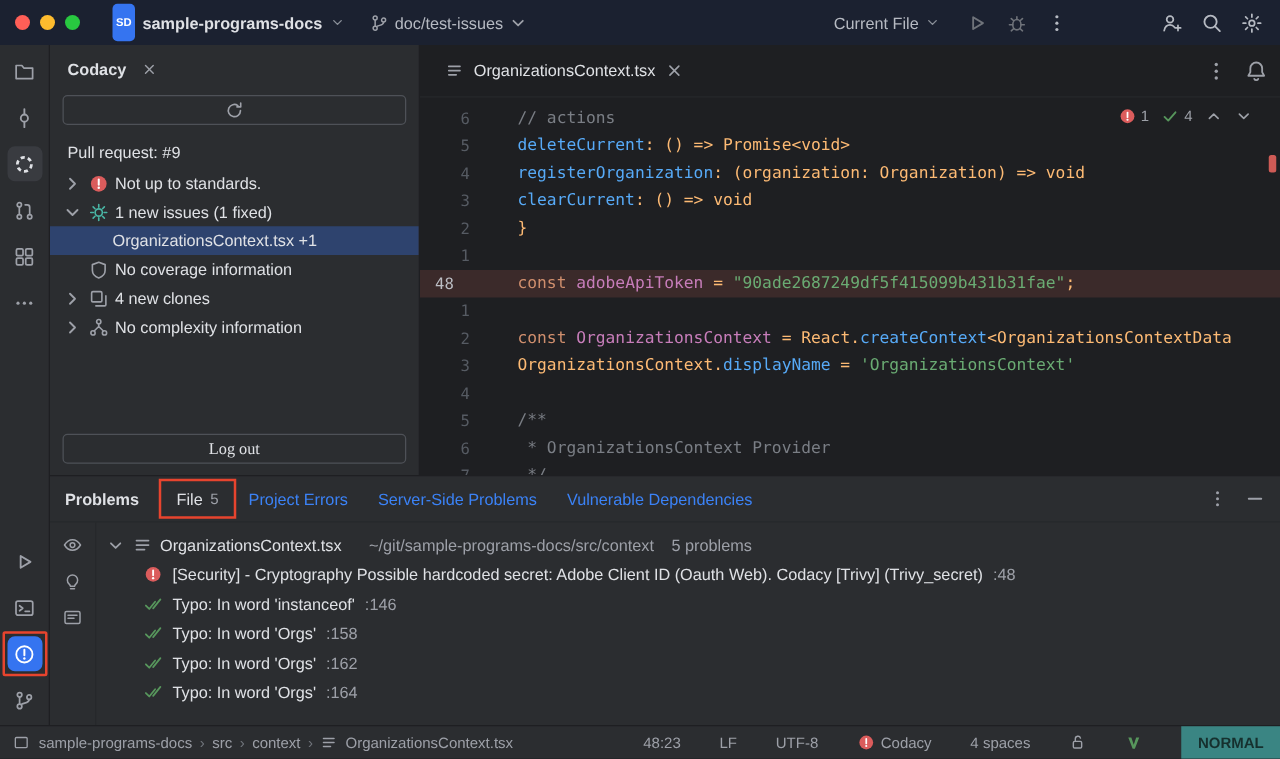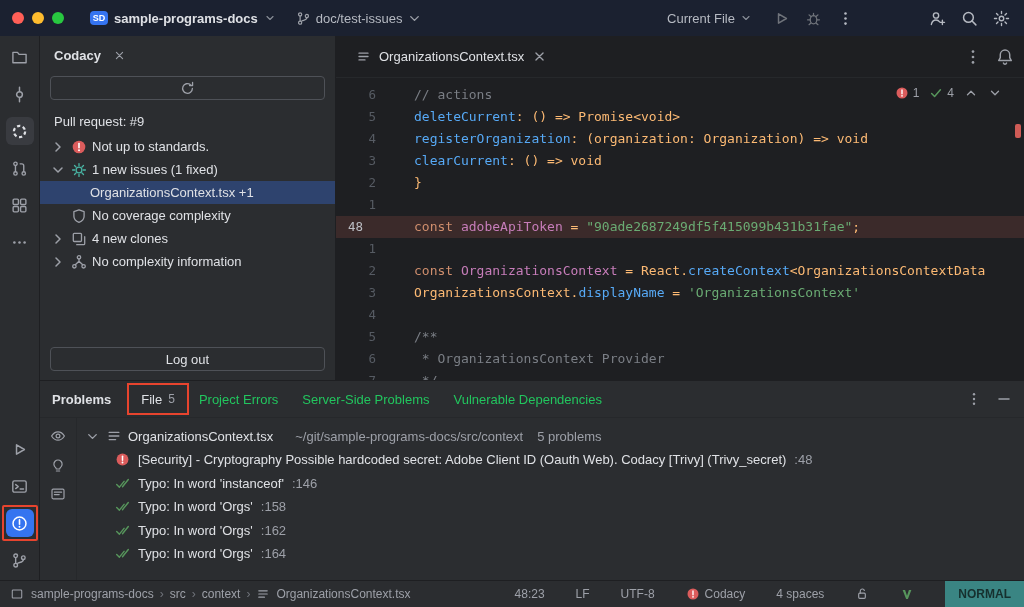--- a/index.html
+++ b/index.html
@@ -7,21 +7,21 @@
     font-family:"Liberation Sans",sans-serif;color:#dfe1e5;}
   .icon{display:inline-flex;width:16px;height:16px;flex:none;align-items:center;justify-content:center}
   .icon svg{width:100%;height:100%;display:block}
 
   
   .titlebar{height:36px;background:#1b2130;display:flex;align-items:center;padding:0 10px;gap:6px;color:#b6bac2;font-size:13px}
   .traffic{display:flex;gap:8px;margin:0 14px 0 2px}
   .tl{width:12px;height:12px;border-radius:50%}
   .tl.red{background:#ff5f57}.tl.yellow{background:#febc2e}.tl.green{background:#28c840}
   .proj{display:flex;align-items:center;gap:6px;padding:3px 6px;border-radius:6px}
-  .sd-badge{width:18px;height:14px;border-radius:4px;background:#3574f0;color:#fff;font-size:9px;font-weight:700;display:flex;align-items:center;justify-content:center}
+  .sd-badge{width:18px;height:30px;border-radius:4px;background:#3574f0;color:#fff;font-size:9px;font-weight:700;display:flex;align-items:center;justify-content:center}
   .proj-name{color:#dfe1e5;font-weight:600}
   .chev-sm{width:12px;height:12px;color:#8a8f98}
   .branch{display:flex;align-items:center;gap:5px;padding:3px 8px;color:#b6bac2}
   .branch .icon{width:15px;height:15px;color:#9da0a8}
   .tb-spacer{flex:1}
   .runcfg{display:flex;align-items:center;gap:5px;margin-right:10px}
   .tb-icon{width:26px;height:26px;border-radius:6px;display:flex;align-items:center;justify-content:center;color:#b6bac2}
   .tb-icon .icon{width:17px;height:17px}
   .tb-icon.dim{color:#6f737a}
   .tb-gap{width:54px}
@@ -47,21 +47,21 @@
   .refresh-btn{margin:2px 10px 8px;height:24px;border:1px solid #4e5157;border-radius:4px;background:transparent;display:flex;align-items:center;justify-content:center;color:#9da0a8}
   .refresh-btn .icon{width:15px;height:15px}
   .pr-label{padding:6px 0 6px 14px;color:#dfe1e5}
   .tree{flex:1;overflow:hidden}
   .tree-row{height:23px;display:flex;align-items:center;gap:5px;padding-left:10px;white-space:nowrap}
   .tree-row .chev{width:16px;height:16px;color:#9da0a8;flex:none}
   .ticon{color:#9da0a8}
   .ticon[data-name="issues-icon"]{color:#49b5a4}
   .tree-row.selected{background:#2e436e}
   .tree-row.indent{padding-left:50px}
-  .logout-btn{margin:6px 10px 9px;height:24px;border:1px solid #4e5157;border-radius:4px;background:transparent;color:#dfe1e5;font-size:13px;font-family:Liberation Sans, sans-serif}
+  .logout-btn{margin:6px 10px 9px;height:24px;border:1px solid #4e5157;border-radius:4px;background:transparent;color:#dfe1e5;font-size:13px;font-family:Liberation Serif, serif}
 
   
   .editor-col{flex:1;display:flex;flex-direction:column;min-width:0;background:#1e1f22}
   .tabbar{height:42px;display:flex;align-items:center;border-bottom:1px solid #26282b;padding:0 10px}
   .etab{display:flex;align-items:center;gap:8px;height:100%;padding:0 10px;color:#dfe1e5;font-size:13px}
   .etab .icon{width:15px;height:15px;color:#9da0a8}
   .tab-close{width:13px;height:13px;color:#9da0a8}
   .tabbar-right{margin-left:auto;display:flex;align-items:center;gap:14px;color:#9da0a8}
   .tabbar-right .icon{width:18px;height:18px}
   .editor-body{flex:1;position:relative;overflow:hidden;font-family:"DejaVu Sans Mono",monospace;font-size:13px}
@@ -81,21 +81,21 @@
   .iw-item{display:flex;align-items:center;gap:4px}
   .iw-item .icon{width:14px;height:14px}
   .iw-chev{width:14px;height:14px;color:#9da0a8}
   .stripe-mark{position:absolute;right:3px;top:46px;width:6px;height:14px;border-radius:2px;background:#cf5b56}
 
   
   .problems{height:200px;background:#2b2d30;border-top:1px solid #1e1f22;display:flex;flex-direction:column;font-size:13px}
   .p-tabbar{height:37px;display:flex;align-items:center;padding:0 12px;border-bottom:1px solid #26282b}
   .p-title{font-weight:700;margin-right:18px}
   .p-tabs{display:flex;height:100%;align-items:center}
-  .p-tab{position:relative;height:100%;display:flex;align-items:center;gap:6px;padding:0 12px;color:#22c55e}
+  .p-tab{position:relative;height:100%;display:flex;align-items:center;gap:6px;padding:0 12px;color:#3b82f6}
   .p-tab.selected{color:#dfe1e5}
   .p-tab-count{color:#9da0a8;font-size:12px}
   .ann-box{position:absolute;left:-2px;right:-2px;top:2px;bottom:2px;border:2px solid #e7442e;pointer-events:none;z-index:5}
   .p-right{margin-left:auto;display:flex;align-items:center;gap:14px;color:#9da0a8}
   .p-right .icon{width:16px;height:16px}
   .p-body{flex:1;display:flex;min-height:0}
   .p-toolbar{width:37px;border-right:1px solid #26282b;display:flex;flex-direction:column;align-items:center;padding-top:10px;gap:13px;color:#9da0a8}
   .p-tree{flex:1;padding-top:6px;overflow:hidden}
   .p-file-row{height:24px;display:flex;align-items:center;gap:6px;padding-left:8px;white-space:nowrap}
   .p-file-row .chev{width:15px;height:15px;color:#9da0a8}
@@ -358,21 +358,21 @@
             <div class="tree-row selected indent" data-name="codacy-tree-item">
               <span class="tree-label" data-name="tree-item-label">OrganizationsContext.tsx +1</span>
             </div>
             <div class="tree-row" data-name="codacy-tree-item">
               <span class="chev" data-name="chevron-spacer"></span>
               <span class="icon ticon" data-name="shield-icon">
                 <svg viewBox="0 0 16 16">
                   <path d="M8 1.8l5.1 1.9v4.5c0 3.1-2.1 5.1-5.1 6.2C5 13.3 2.9 11.3 2.9 8.2V3.7z" fill="none" stroke="currentColor" stroke-linecap="round" stroke-linejoin="round" stroke-width="1.3"></path>
                 </svg>
               </span>
-              <span class="tree-label" data-name="tree-item-label">No coverage complexity</span>
+              <span class="tree-label" data-name="tree-item-label">No coverage information</span>
             </div>
             <div class="tree-row" data-name="codacy-tree-item">
               <span class="icon chev" data-name="chevron-right-icon">
                 <svg viewBox="0 0 16 16">
                   <path d="M6 4l4 4-4 4" fill="none" stroke="currentColor" stroke-linecap="round" stroke-linejoin="round" stroke-width="1.5"></path>
                 </svg>
               </span>
               <span class="icon ticon" data-name="clones-icon">
                 <svg viewBox="0 0 16 16">
                   <rect x="2.3" y="2.3" width="8.2" height="8.2" rx="1" fill="none" stroke="currentColor" stroke-linecap="round" stroke-linejoin="round" stroke-width="1.3"></rect>

